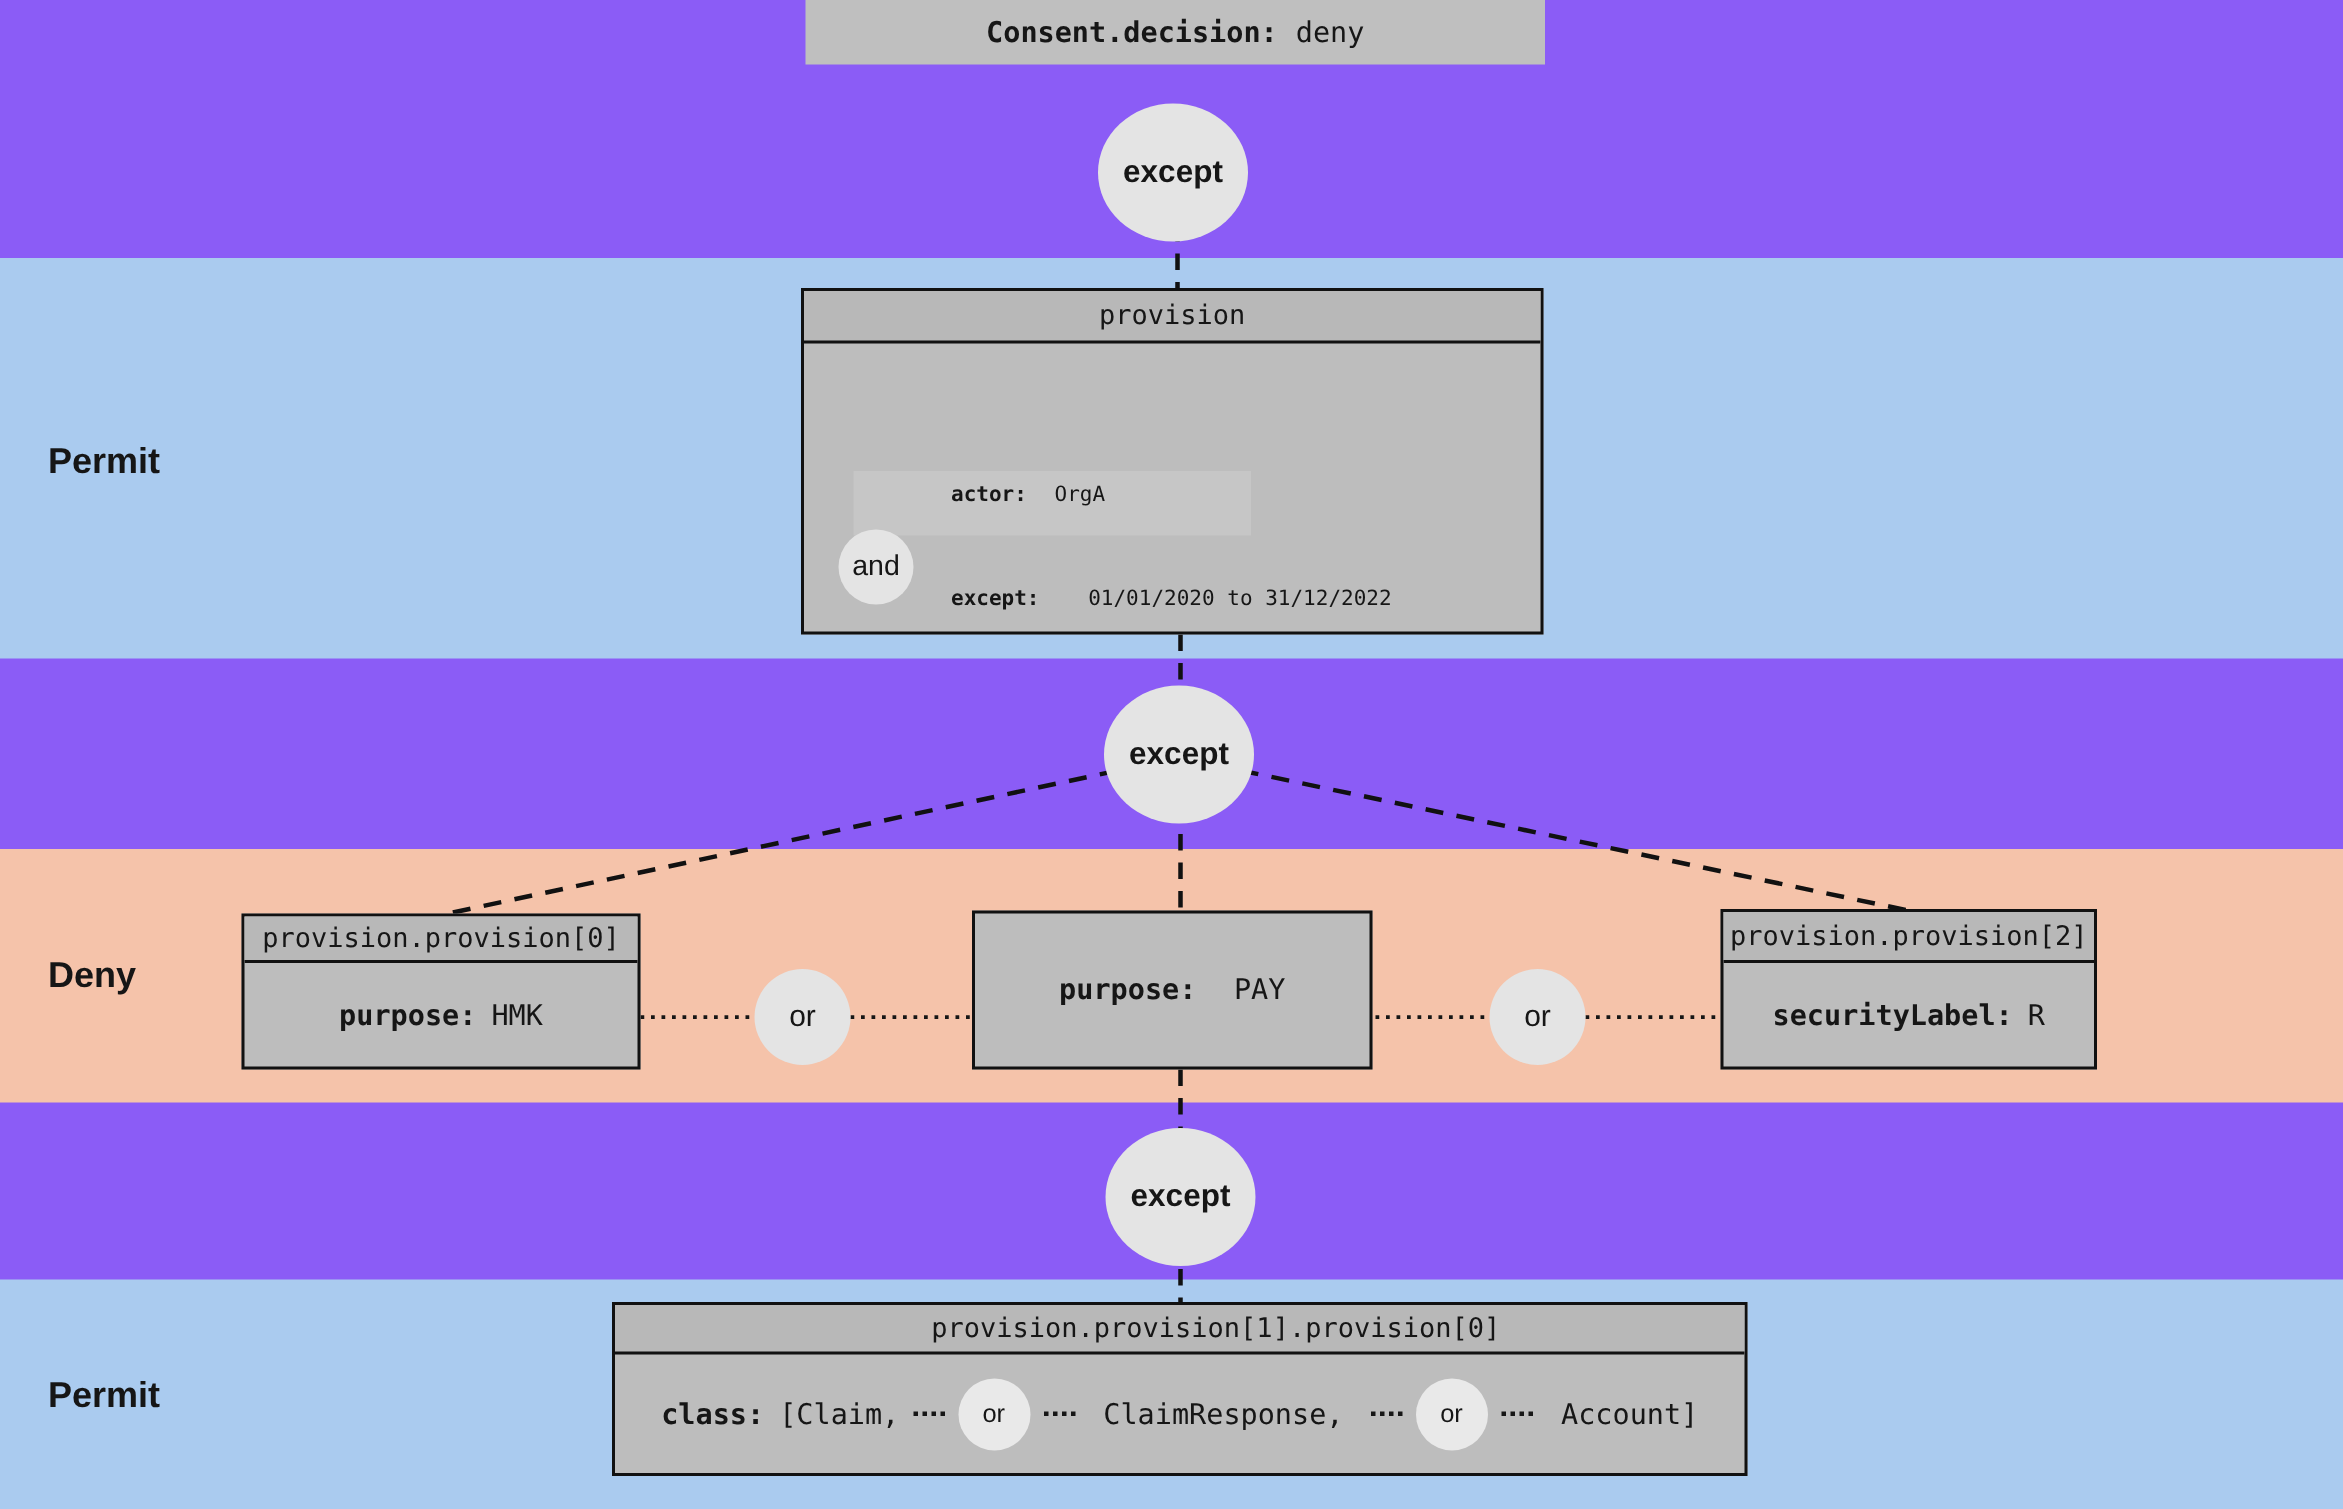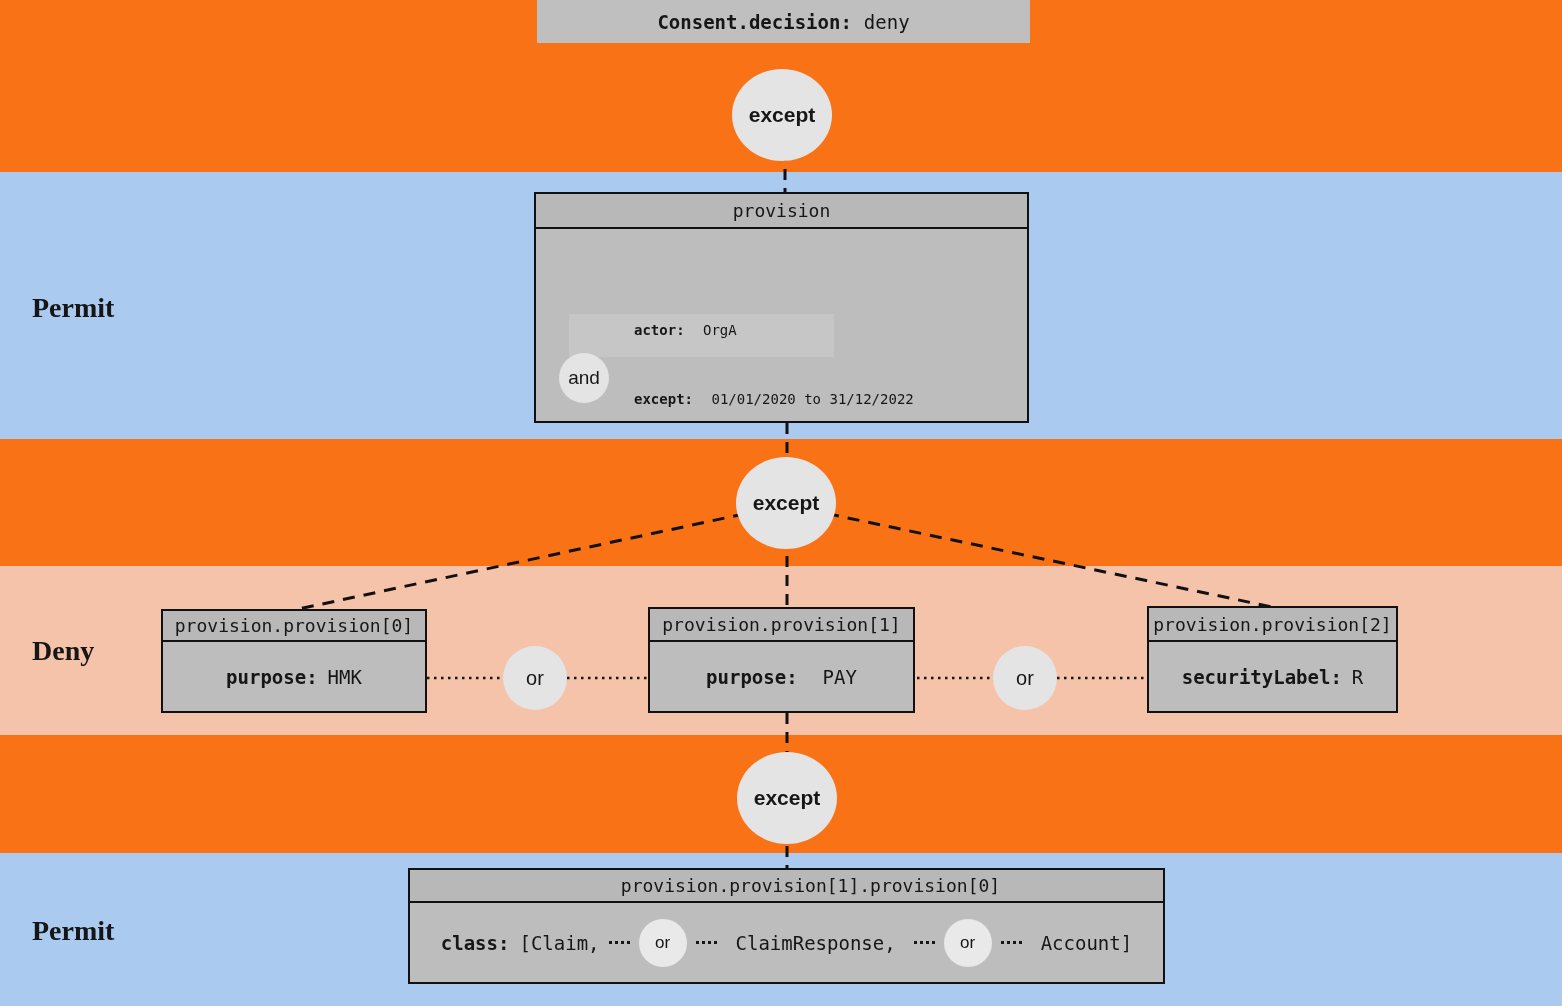--- a/index.html
+++ b/index.html
@@ -1,25 +1,25 @@
 <!DOCTYPE html>
 <html><head>
 <meta charset="utf-8">
 <style>
   html,body{margin:0;padding:0;background:#000;}
   #canvas{
-    position:relative;width:1562px;height:1006px;background:#f97316;overflow:hidden;
+    position:relative;width:1562px;height:1006px;background:#8b5cf6;overflow:hidden;
     font-family:"DejaVu Sans Mono",monospace;color:#161616;
   }
   .band{position:absolute;left:0;width:1562px;z-index:0;}
   .band.permit{background:#aacbef;}
   .band.deny{background:#f5c3aa;}
   .band-label{
-    position:absolute;z-index:3;font-family:Liberation Serif, serif;
-    font-weight:bold;font-size:28px;color:#161616;transform:translateY(-50%);
+    position:absolute;z-index:3;font-family:Liberation Sans, sans-serif;
+    font-weight:bold;font-size:24px;color:#161616;transform:translateY(-50%);
   }
   #lines{position:absolute;left:0;top:0;z-index:1;}
   .node{
     position:absolute;z-index:2;background:#bdbdbd;border:2px solid #111;
     box-sizing:border-box;display:flex;flex-direction:column;
   }
   .node-header{
     background:#b8b8b8;border-bottom:2px solid #111;display:flex;
     align-items:center;justify-content:center;font-size:18px;flex:0 0 auto;
   }
@@ -90,38 +90,37 @@
   <div class="node" style="left:534px;top:192px;width:495px;height:231px;">
     <div class="node-header" style="height:33px;">provision</div>
     <div class="node-body">
       <div class="highlight-rect" style="left:33px;top:85px;width:265px;height:43px;"></div>
       <div class="prov-row kv" style="left:98px;top:101px;">
         <b>actor:</b>
         <span style="margin-left:10px;">OrgA</span>
       </div>
       <div class="prov-row kv" style="left:98px;top:170px;">
         <b>except:</b>
-        <span style="margin-left:10px;">01/01/2020 to 31/12/2022</span>
+        <span style="margin-left:24px;">01/01/2020 to 31/12/2022</span>
       </div>
       <div class="circle and-circle" style="left:23px;top:124px;">
         <span>and</span>
       </div>
     </div>
   </div>
 
   <div class="node" style="left:161px;top:609px;width:266px;height:104px;">
     <div class="node-header" style="height:29px;">provision.provision[0]</div>
     <div class="node-body kv">
       <b>purpose:</b>
       <span style="margin-left:10px;">HMK</span>
     </div>
   </div>
 
   <div class="node" style="left:648px;top:607px;width:267px;height:106px;">
-    <div class="node-header" style="height:31px;">provision.provision[1]</div>
     <div class="node-body kv">
       <b>purpose:</b>
       <span style="margin-left:25px;">PAY</span>
     </div>
   </div>
 
   <div class="node" style="left:1147px;top:606px;width:251px;height:107px;">
     <div class="node-header" style="height:32px;">provision.provision[2]</div>
     <div class="node-body kv">
       <b>securityLabel:</b>

